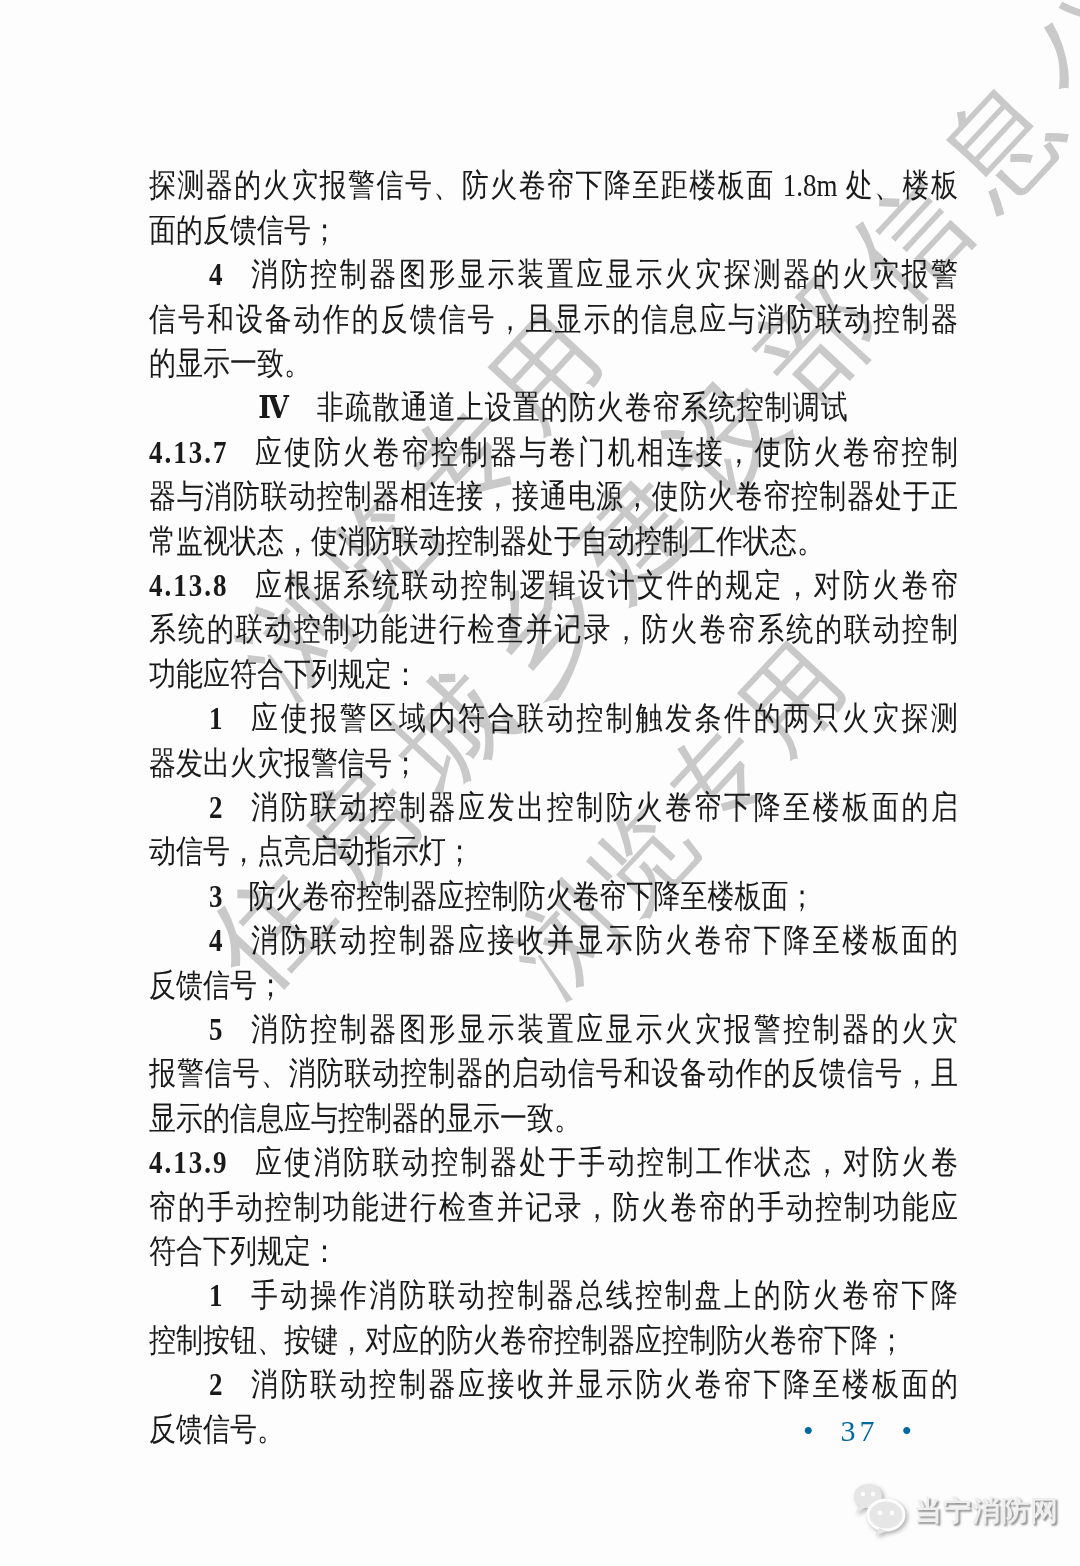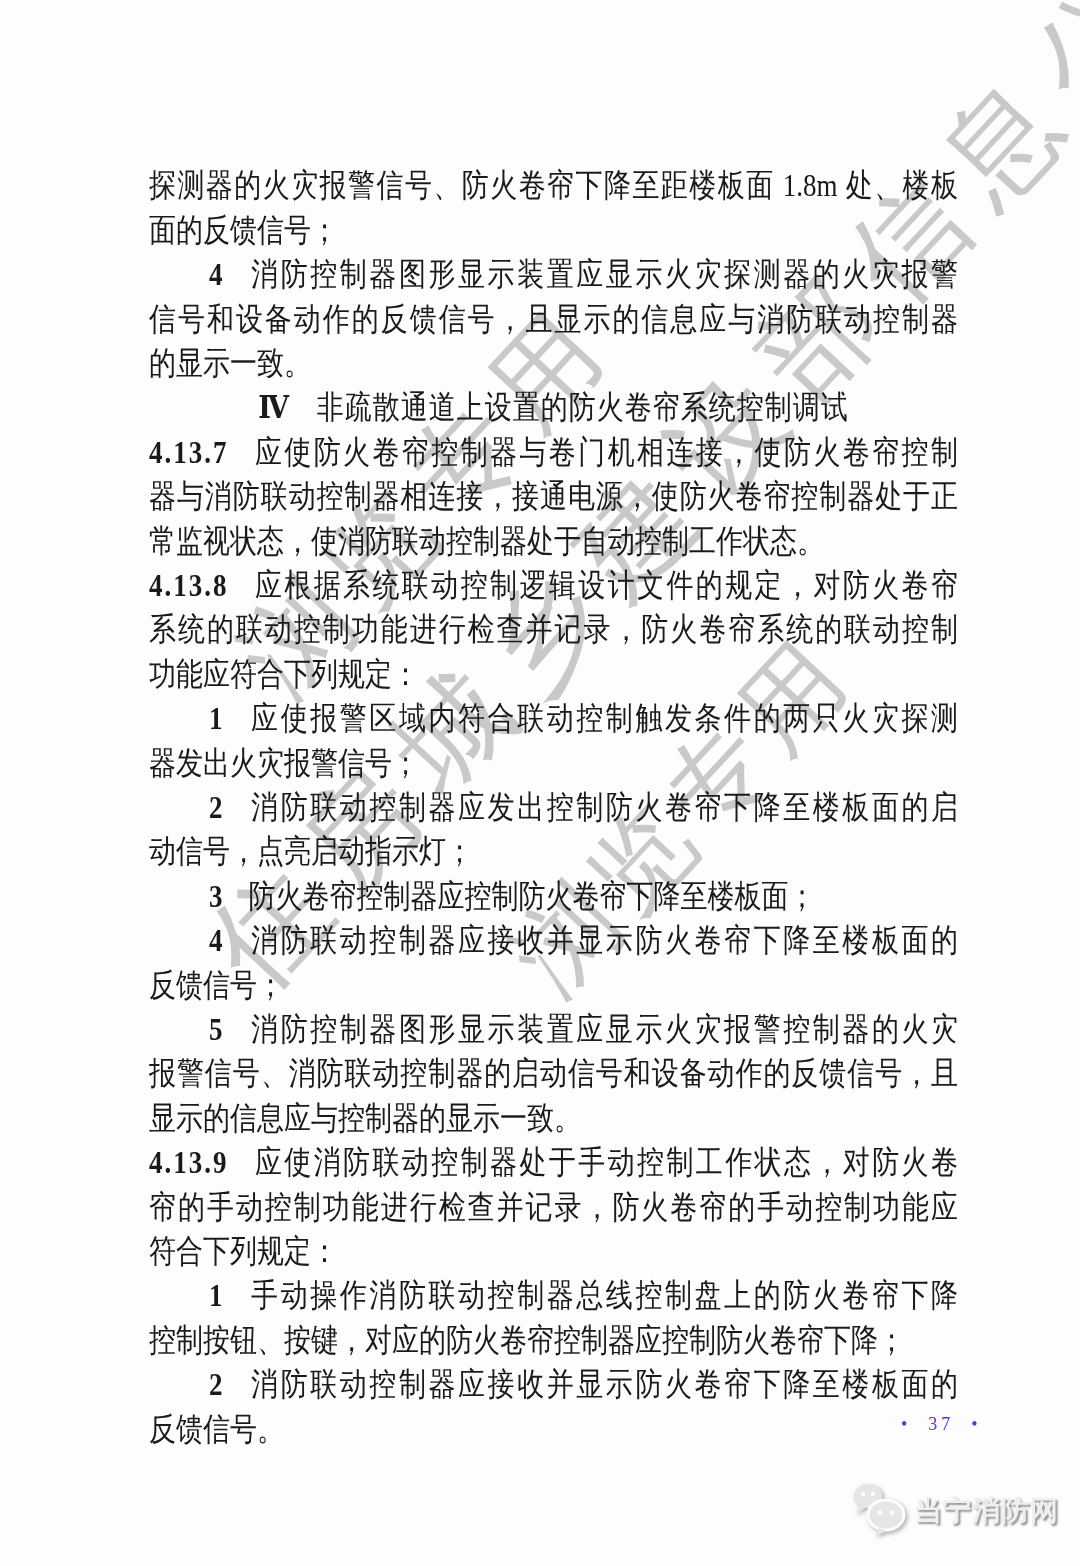--- a/index.html
+++ b/index.html
@@ -41,23 +41,23 @@
   .line.indent { padding-left:60px; }
   .line.heading {
     text-align:center; text-align-last:center;
     letter-spacing:1px;
   }
   .num { font-weight:bold; margin-right:24px; letter-spacing:2px; }
   .heading .num { margin-right:28px; letter-spacing:0; }
 
   
   #pagenum {
-    position:absolute; left:901px; top:1414px;
-    font-size:18px; letter-spacing:4px; white-space:pre;
-    color:#6d28d9; z-index:2;
+    position:absolute; left:803px; top:1414px;
+    font-size:30px; letter-spacing:4px; white-space:pre;
+    color:#0369a1; z-index:2;
   }
 
   
   #logo {
     position:absolute; left:851px; top:1481px;
     display:flex; align-items:center; gap:7px;
     z-index:2;
   }
   #logo svg { filter:drop-shadow(2px 2px 2px rgba(110,110,110,0.55)); }
   #logo .logo-text {

